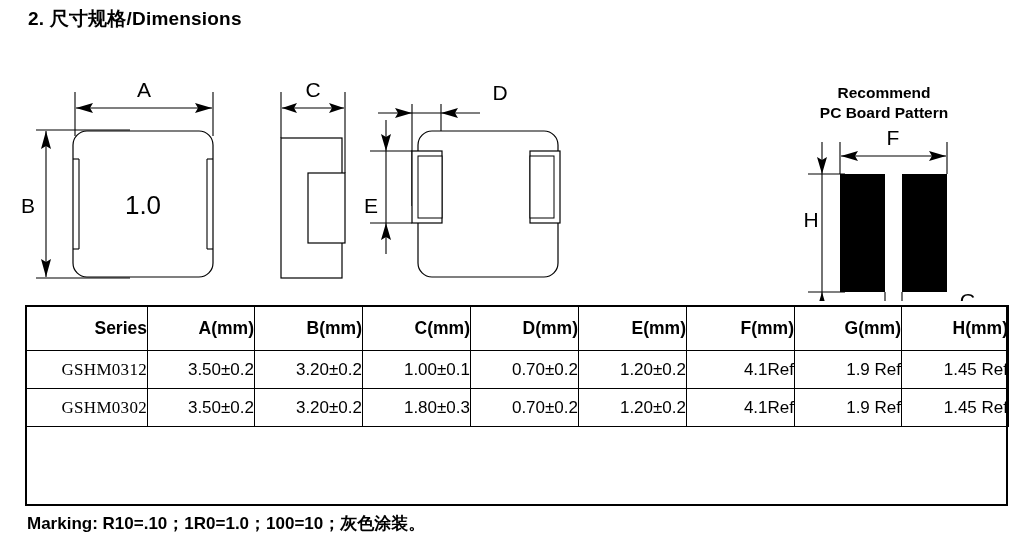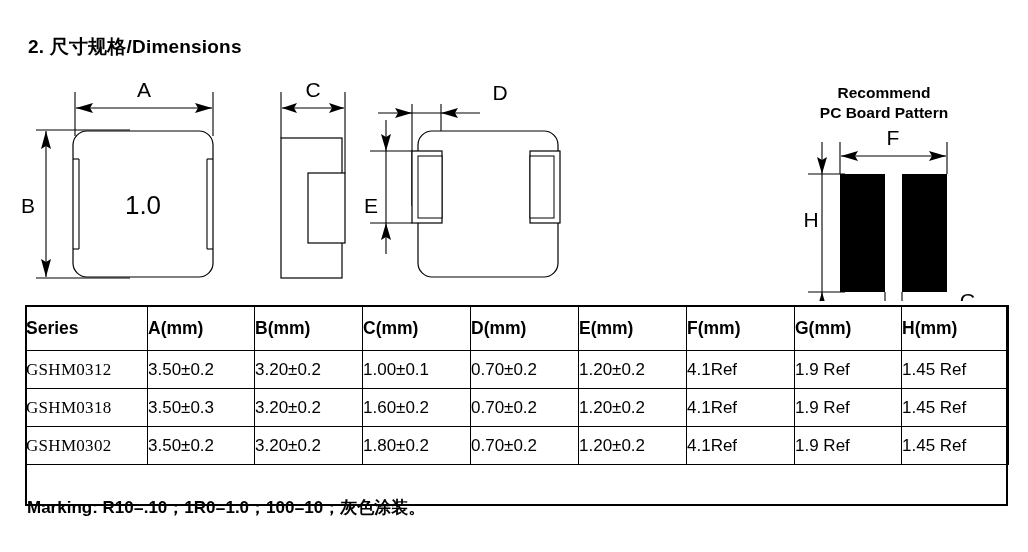--- a/index.html
+++ b/index.html
@@ -18,21 +18,20 @@
 
   
   #page-title {
     position: absolute;
     left: 28px;
     top: 6px;
     font-size: 19px;
     font-weight: bold;
     letter-spacing: 0.2px;
     white-space: nowrap;
-    margin-top: 28px;
   }
 
   
   #drawings {
     position: absolute;
     left: 0;
     top: 46px;
     width: 1028px;
     height: 255px;
   }
@@ -45,21 +44,21 @@
     position: absolute;
     left: 25px;
     top: 305px;
     width: 983px;
     border-collapse: collapse;
     table-layout: fixed;
     background: #ffffff;
   }
   #dim-table td, #dim-table th {
     border: 1px solid #000000;
-    text-align: left;
+    text-align: right;
     vertical-align: middle;
     padding: 0;
     font-size: 17px;
     color: #000000;
   }
   #dim-table thead th {
     height: 44px;
     font-weight: bold;
     font-size: 17.5px;
     font-family: "Liberation Sans", sans-serif;
@@ -82,21 +81,21 @@
     height: 201px;
     border: 2px solid #000000;
     box-sizing: border-box;
     pointer-events: none;
   }
 
   
   #marking-note {
     position: absolute;
     left: 27px;
-    top: 496px;
+    top: 512px;
     font-size: 17px;
     font-weight: bold;
     white-space: nowrap;
   }
 
   .dimletter {
     font-family: "Liberation Sans", sans-serif;
     font-size: 21px;
     fill: #000000;
   }
@@ -266,35 +265,24 @@
       <td>3.50±0.2</td>
       <td>3.20±0.2</td>
       <td>1.00±0.1</td>
       <td>0.70±0.2</td>
       <td>1.20±0.2</td>
       <td>4.1Ref</td>
       <td>1.9 Ref</td>
       <td>1.45 Ref</td>
     </tr>
     <tr>
-      <td class="series-cell">GSHM0318</td>
-      <td>3.50±0.3</td>
-      <td>3.20±0.2</td>
-      <td>1.60±0.2</td>
-      <td>0.70±0.2</td>
-      <td>1.20±0.2</td>
-      <td>4.1Ref</td>
-      <td>1.9 Ref</td>
-      <td>1.45 Ref</td>
-    </tr>
-    <tr>
       <td class="series-cell">GSHM0302</td>
       <td>3.50±0.2</td>
       <td>3.20±0.2</td>
-      <td>1.80±0.2</td>
+      <td>1.80±0.3</td>
       <td>0.70±0.2</td>
       <td>1.20±0.2</td>
       <td>4.1Ref</td>
       <td>1.9 Ref</td>
       <td>1.45 Ref</td>
     </tr>
   </tbody>
 </table>
 <div id="table-wrap"></div>
 

